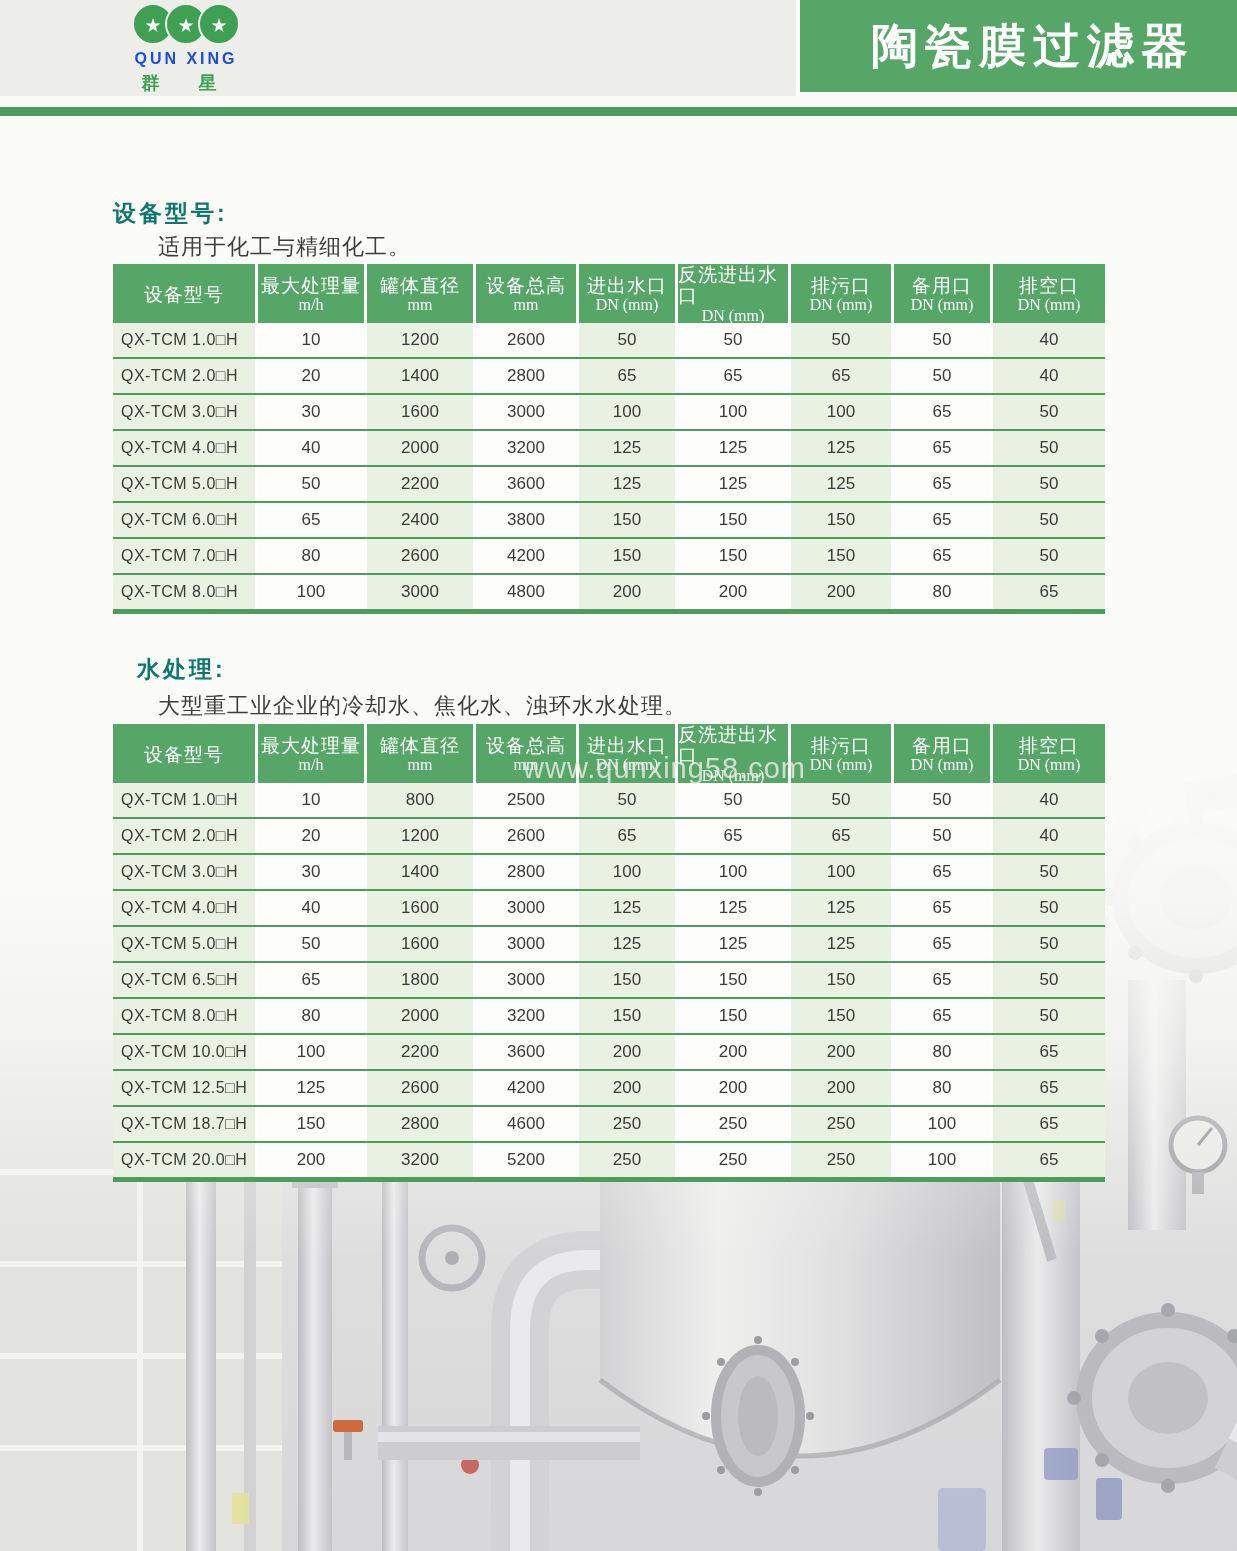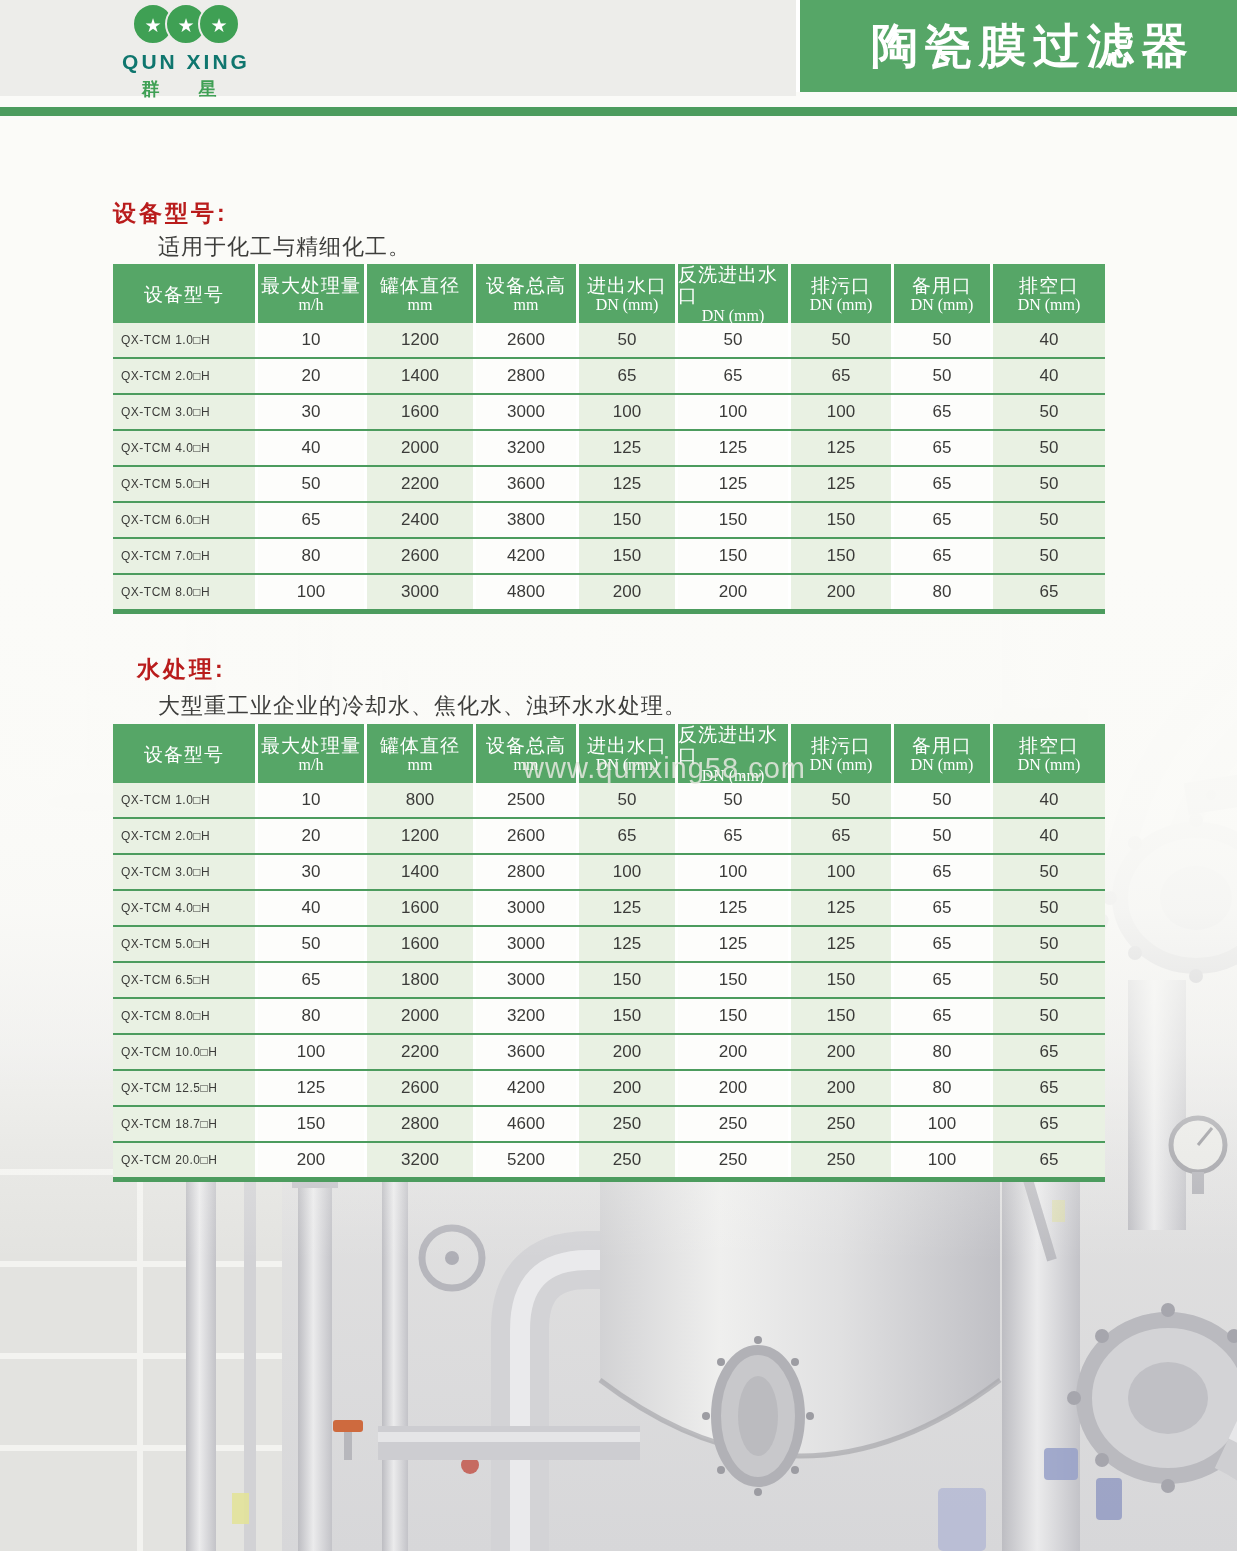--- a/index.html
+++ b/index.html
@@ -19,31 +19,31 @@
   }
   .rule{position:absolute;left:0;top:107px;width:100%;height:9px;background:var(--green-line,#4c9c5e);z-index:2;}
   .logo{position:absolute;left:108px;top:3px;width:156px;text-align:center;z-index:3;}
   .rings{height:46px;margin-bottom:1px;white-space:nowrap;}
   .ring{
     display:inline-block;width:42px;height:42px;border-radius:50%;
     background:#3fa054;color:#fff;font-size:19px;line-height:42px;text-align:center;
     margin-right:-9px;border:2px solid #ededea;box-sizing:border-box;
   }
   .ring:last-child{margin-right:0;}
-  .logo-en{color:#0f766e;font-weight:bold;font-size:21px;letter-spacing:3px;}
+  .logo-en{color:#1d4ed8;font-weight:bold;font-size:16px;letter-spacing:3px;}
   .logo-cn{color:#3fa054;font-weight:bold;font-size:18px;letter-spacing:14px;margin-top:3px;font-family:Liberation Mono, monospace;}
   .slogan{
     position:absolute;left:282px;top:24px;width:462px;display:flex;justify-content:space-between;
     color:#4da15f;font-size:35px;font-weight:bold;z-index:3;
     font-family:"Liberation Serif","DejaVu Serif",serif;
   }
   .slogan span{letter-spacing:11px;}
   
   .sec-title{
-    position:absolute;left:113px;color:#b91c1c;font-size:23px;font-weight:bold;
+    position:absolute;left:113px;color:#0f766e;font-size:23px;font-weight:bold;
     letter-spacing:3px;z-index:2;
   }
   .sec-sub{position:absolute;left:158px;color:#3e3e3c;font-size:22px;letter-spacing:1px;z-index:2;}
   .t1{top:198px;} .t1s{top:232px;}
   .t2{top:654px;margin-left:24px;} .t2s{top:691px;}
   
   .spec-table{
     position:absolute;left:113px;width:992px;z-index:2;background:transparent;
     border-bottom:5px solid var(--green-line,#4c9c5e);
   }
@@ -60,21 +60,21 @@
   }
   .hl1{font-size:19px;letter-spacing:1px;}
   .hl2{font-size:16px;font-family:"Liberation Serif","DejaVu Serif",serif;}
   .t-row.data{height:34px;}
   .t-row.data + .t-row.data{border-top:2px solid var(--green-line,#4c9c5e);}
   .dc{
     display:flex;align-items:center;justify-content:center;
     font-size:17px;color:#3b3b39;background:#fdfdfb;
   }
   .dc.g{background:var(--cell-green,#e9f1e3);}
-  .dc.model{justify-content:flex-start;padding-left:8px;font-size:12px;letter-spacing:.5px;text-align:center;}
+  .dc.model{justify-content:flex-start;padding-left:8px;font-size:16px;letter-spacing:.5px;text-align:center;}
   
   .watermark{
     position:absolute;left:482px;top:752px;z-index:4;
     font-size:29px;letter-spacing:1px;color:#e6e8e0;opacity:.85;white-space:nowrap;margin-left:41px;
   }
   
   .photo{position:absolute;left:0;top:560px;width:1237px;height:991px;z-index:0;}
   .photo svg{display:block;}
   .photo-fade{
     position:absolute;left:0;top:560px;width:100%;height:700px;z-index:1;

